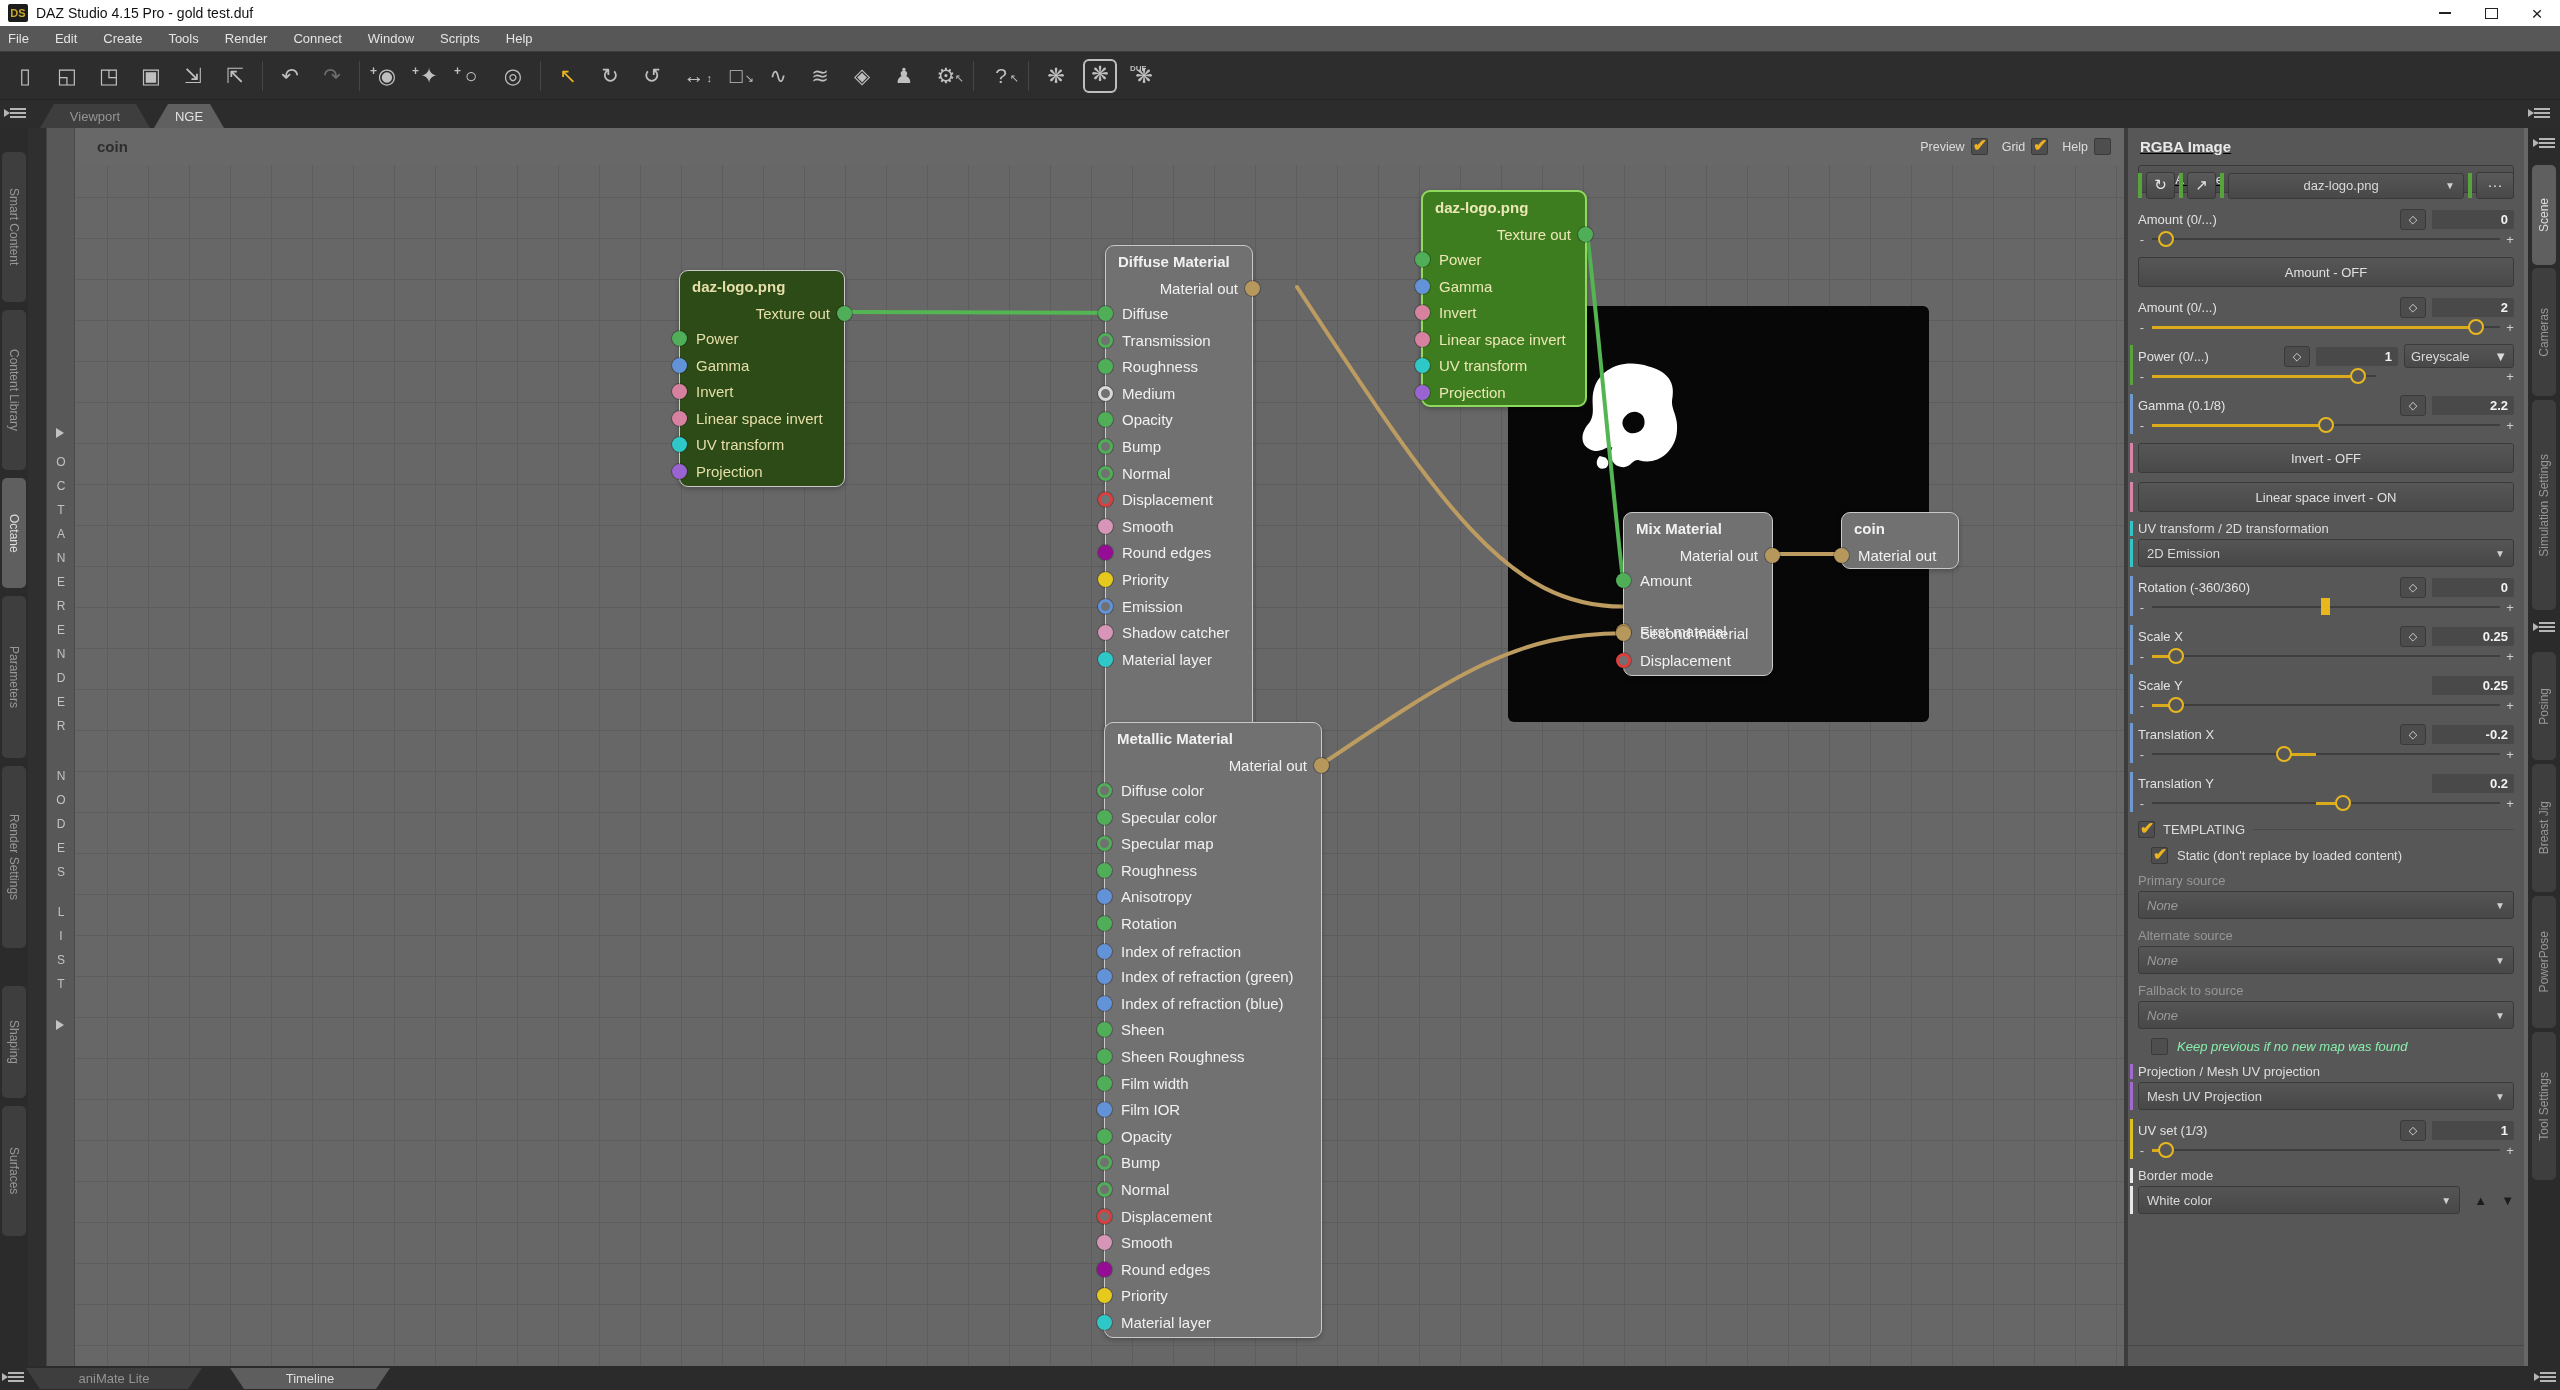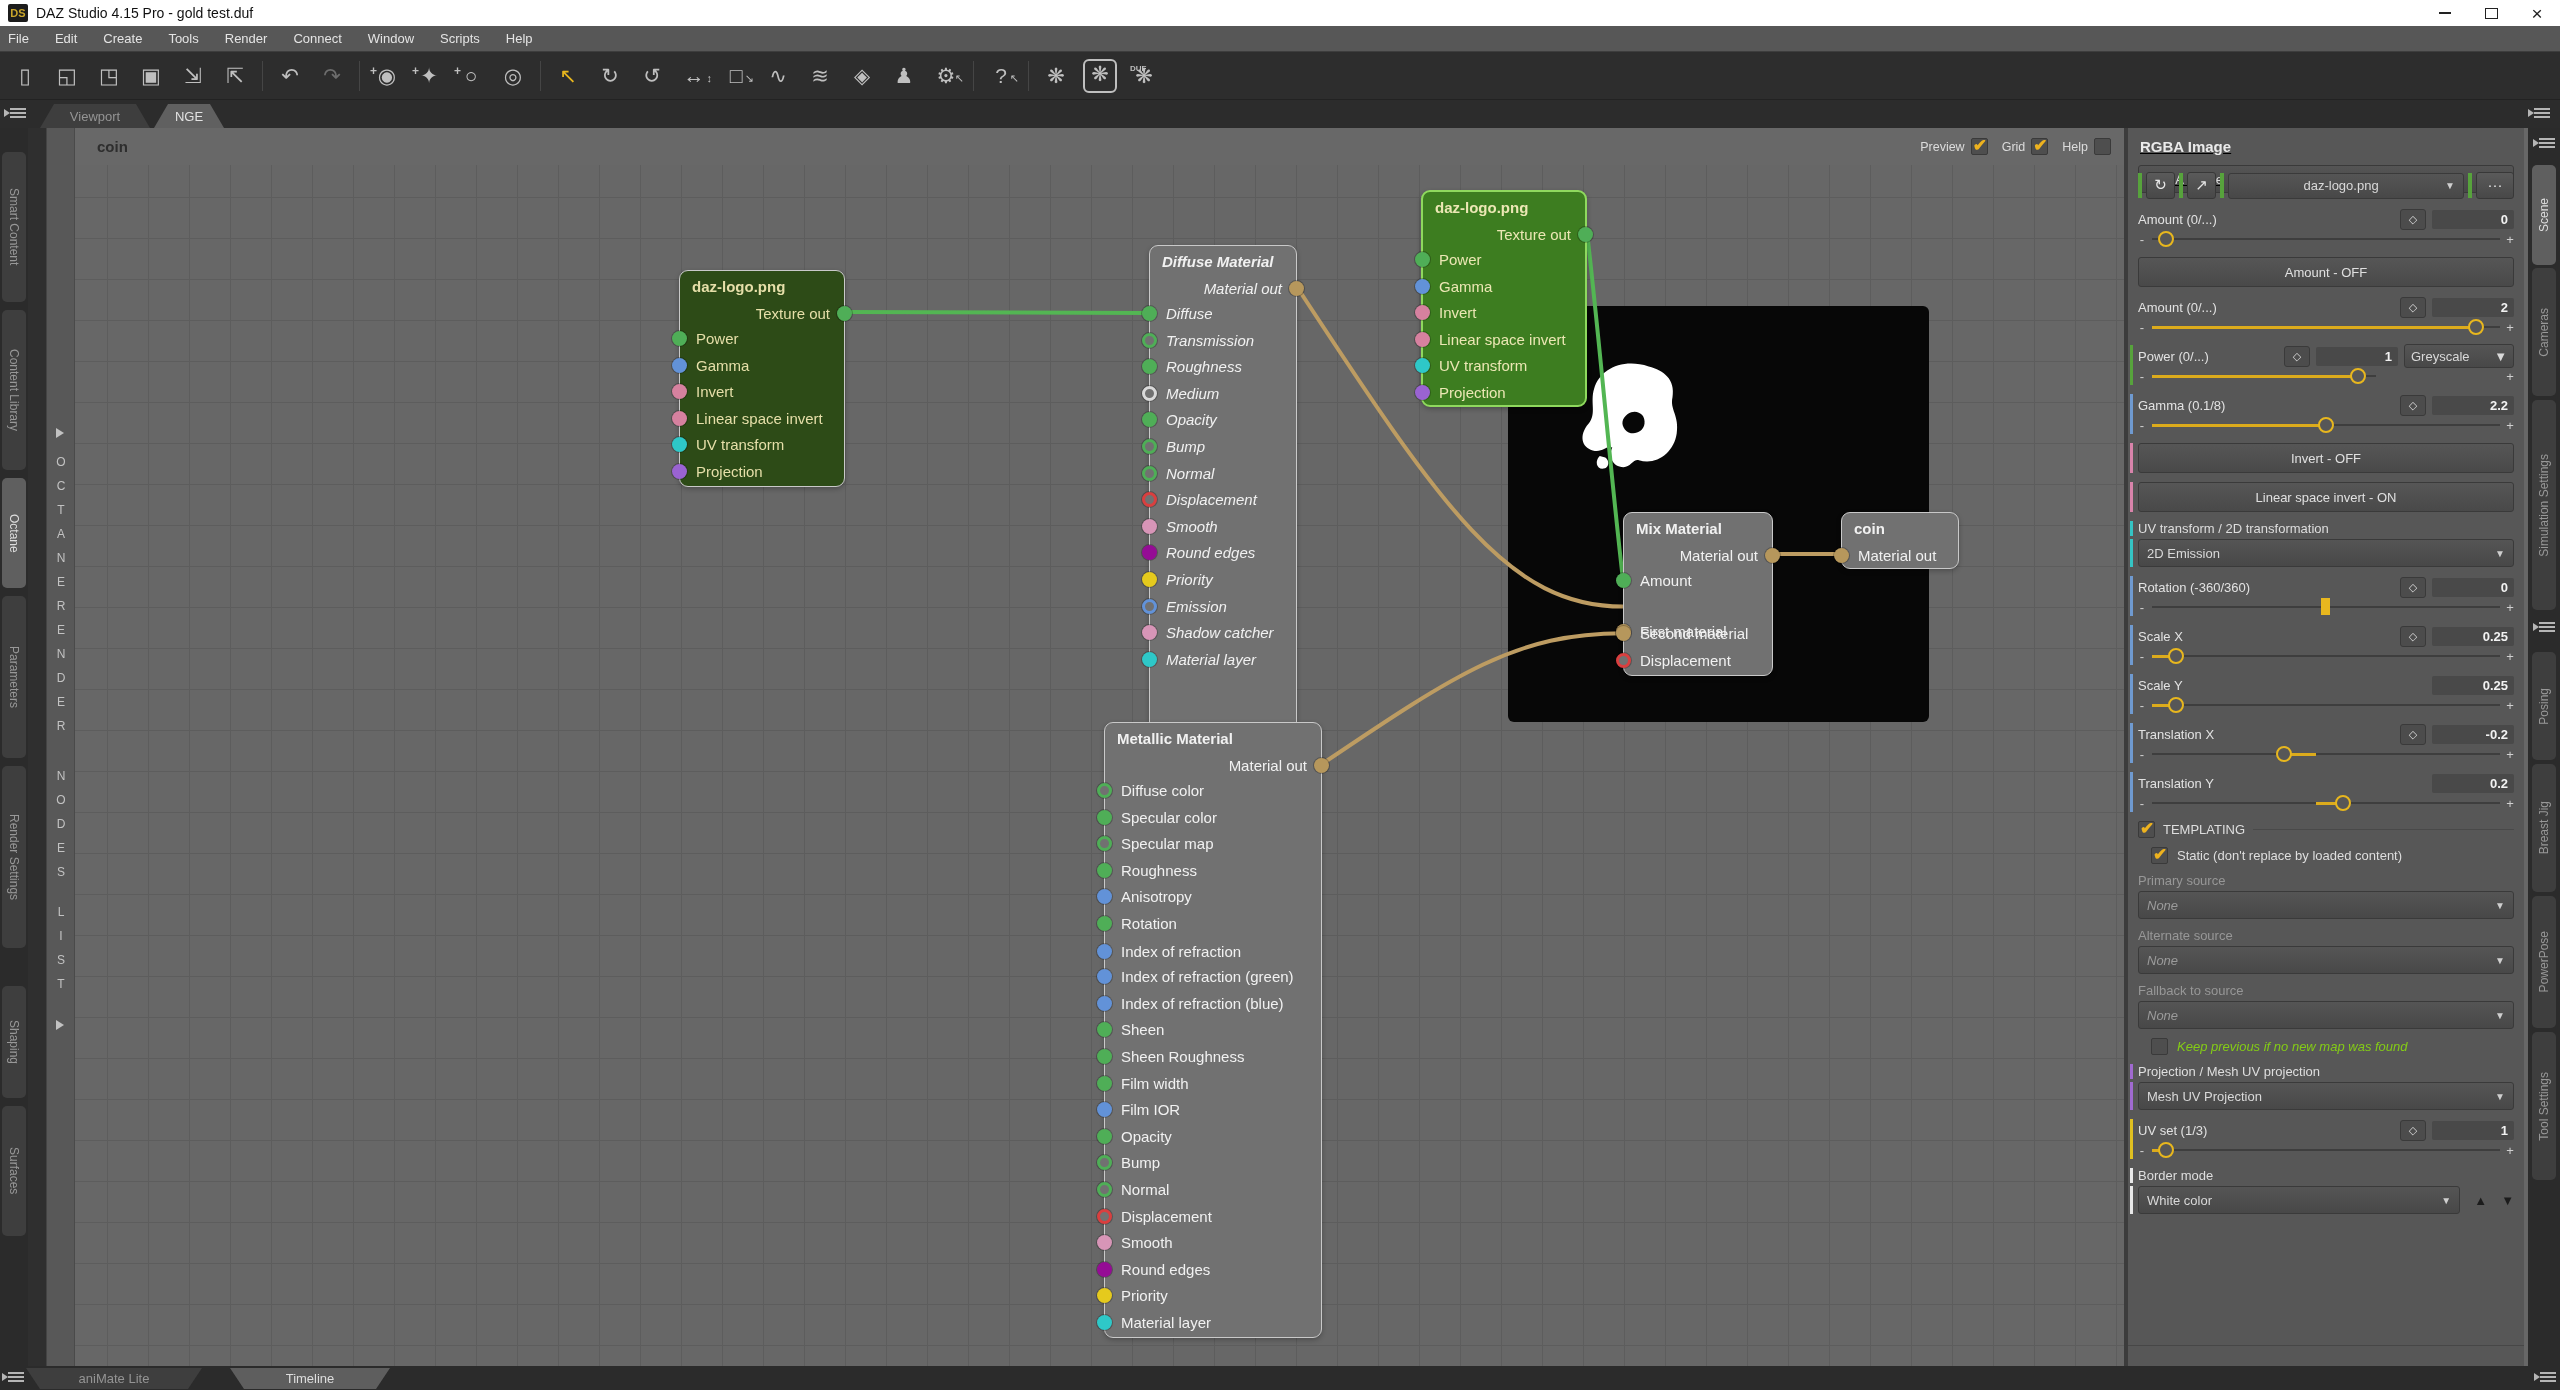--- a/index.html
+++ b/index.html
@@ -128,21 +128,21 @@
   .selrow{display:flex;align-items:center;height:27px;gap:4px;}
   .gbar{width:4px;height:25px;background:#57a33c;flex:none;}
   .mini{width:27px;height:25px;background:linear-gradient(#5a5a5a,#484848);border:1px solid #383838;border-radius:3px;
         color:#e6e6e6;font-size:15px;text-align:center;line-height:24px;flex:none;}
   .selrow .pdd{flex:1;height:26px;}
   .pseccheck{display:flex;align-items:center;gap:8px;}
   .pseccheck .line{flex:1;border-top:1px solid #494949;}
   .pseccheck .sclabel{color:#dedede;font-size:13px;}
   .pcheck{display:flex;align-items:center;gap:9px;font-size:13px;color:#dedede;}
   .pcheck.ind{margin-left:13px;}
-  .pcheck.dis{color:#84cc16;font-style:italic;}
+  .pcheck.dis{color:#86efac;font-style:italic;}
   .udrow{display:flex;align-items:center;gap:14px;}
   .udrow .pdd{flex:1;}
   .udbtn{color:#1c1c1c;font-size:13px;}
   
   #rtabs{position:absolute;left:2528px;top:128px;width:32px;height:1238px;background:#2b2b2b;}
   #rtabs .vtab{left:4px;}
   
   #bottombar{position:absolute;left:0;top:1366px;width:2560px;height:24px;background:#2b2b2b;}
   .btab{position:absolute;top:2px;height:21px;font-size:13px;display:flex;align-items:center;justify-content:center;
         background:#3e3e3e;color:#949494;clip-path:polygon(0 0,100% 0,calc(100% - 14px) 100%,14px 100%);}
@@ -298,21 +298,21 @@
           <span class="olabel">Texture out</span>
           <span class="pc" style="background: rgb(79, 174, 87);"></span>
         </div>
         <div class="prow" style="top: 55px;"><span class="pc" style="background: rgb(79, 174, 87);"></span><span class="plabel">Power</span></div>
         <div class="prow" style="top: 81.6px;"><span class="pc" style="background: rgb(98, 146, 216);"></span><span class="plabel">Gamma</span></div>
         <div class="prow" style="top: 108.2px;"><span class="pc" style="background: rgb(214, 129, 159);"></span><span class="plabel">Invert</span></div>
         <div class="prow" style="top: 134.8px;"><span class="pc" style="background: rgb(214, 129, 159);"></span><span class="plabel">Linear space invert</span></div>
         <div class="prow" style="top: 161.4px;"><span class="pc" style="background: rgb(46, 200, 200);"></span><span class="plabel">UV transform</span></div>
         <div class="prow" style="top: 188px;"><span class="pc" style="background: rgb(154, 99, 210);"></span><span class="plabel">Projection</span></div>
       </div>
-      <div class="node gray" style="left: 1074px; top: 117px; width: 148px; height: 494px; font-style: italic;">
+      <div class="node gray" style="left: 1030px; top: 117px; width: 148px; height: 494px;">
         <div class="ntitle">Diffuse Material</div>
         <div class="orow">
           <span class="olabel">Material out</span>
           <span class="pc" style="background: rgb(182, 151, 92);"></span>
         </div>
         <div class="prow" style="top: 55px;"><span class="pc" style="background: rgb(79, 174, 87);"></span><span class="plabel">Diffuse</span></div>
         <div class="prow" style="top: 81.6px;"><span class="pc r" style="border-color: rgb(79, 174, 87);"></span><span class="plabel">Transmission</span></div>
         <div class="prow" style="top: 108.2px;"><span class="pc" style="background: rgb(79, 174, 87);"></span><span class="plabel">Roughness</span></div>
         <div class="prow" style="top: 134.8px;"><span class="pc r" style="border-color: rgb(217, 217, 217);"></span><span class="plabel">Medium</span></div>
         <div class="prow" style="top: 161.4px;"><span class="pc" style="background: rgb(79, 174, 87);"></span><span class="plabel">Opacity</span></div>

